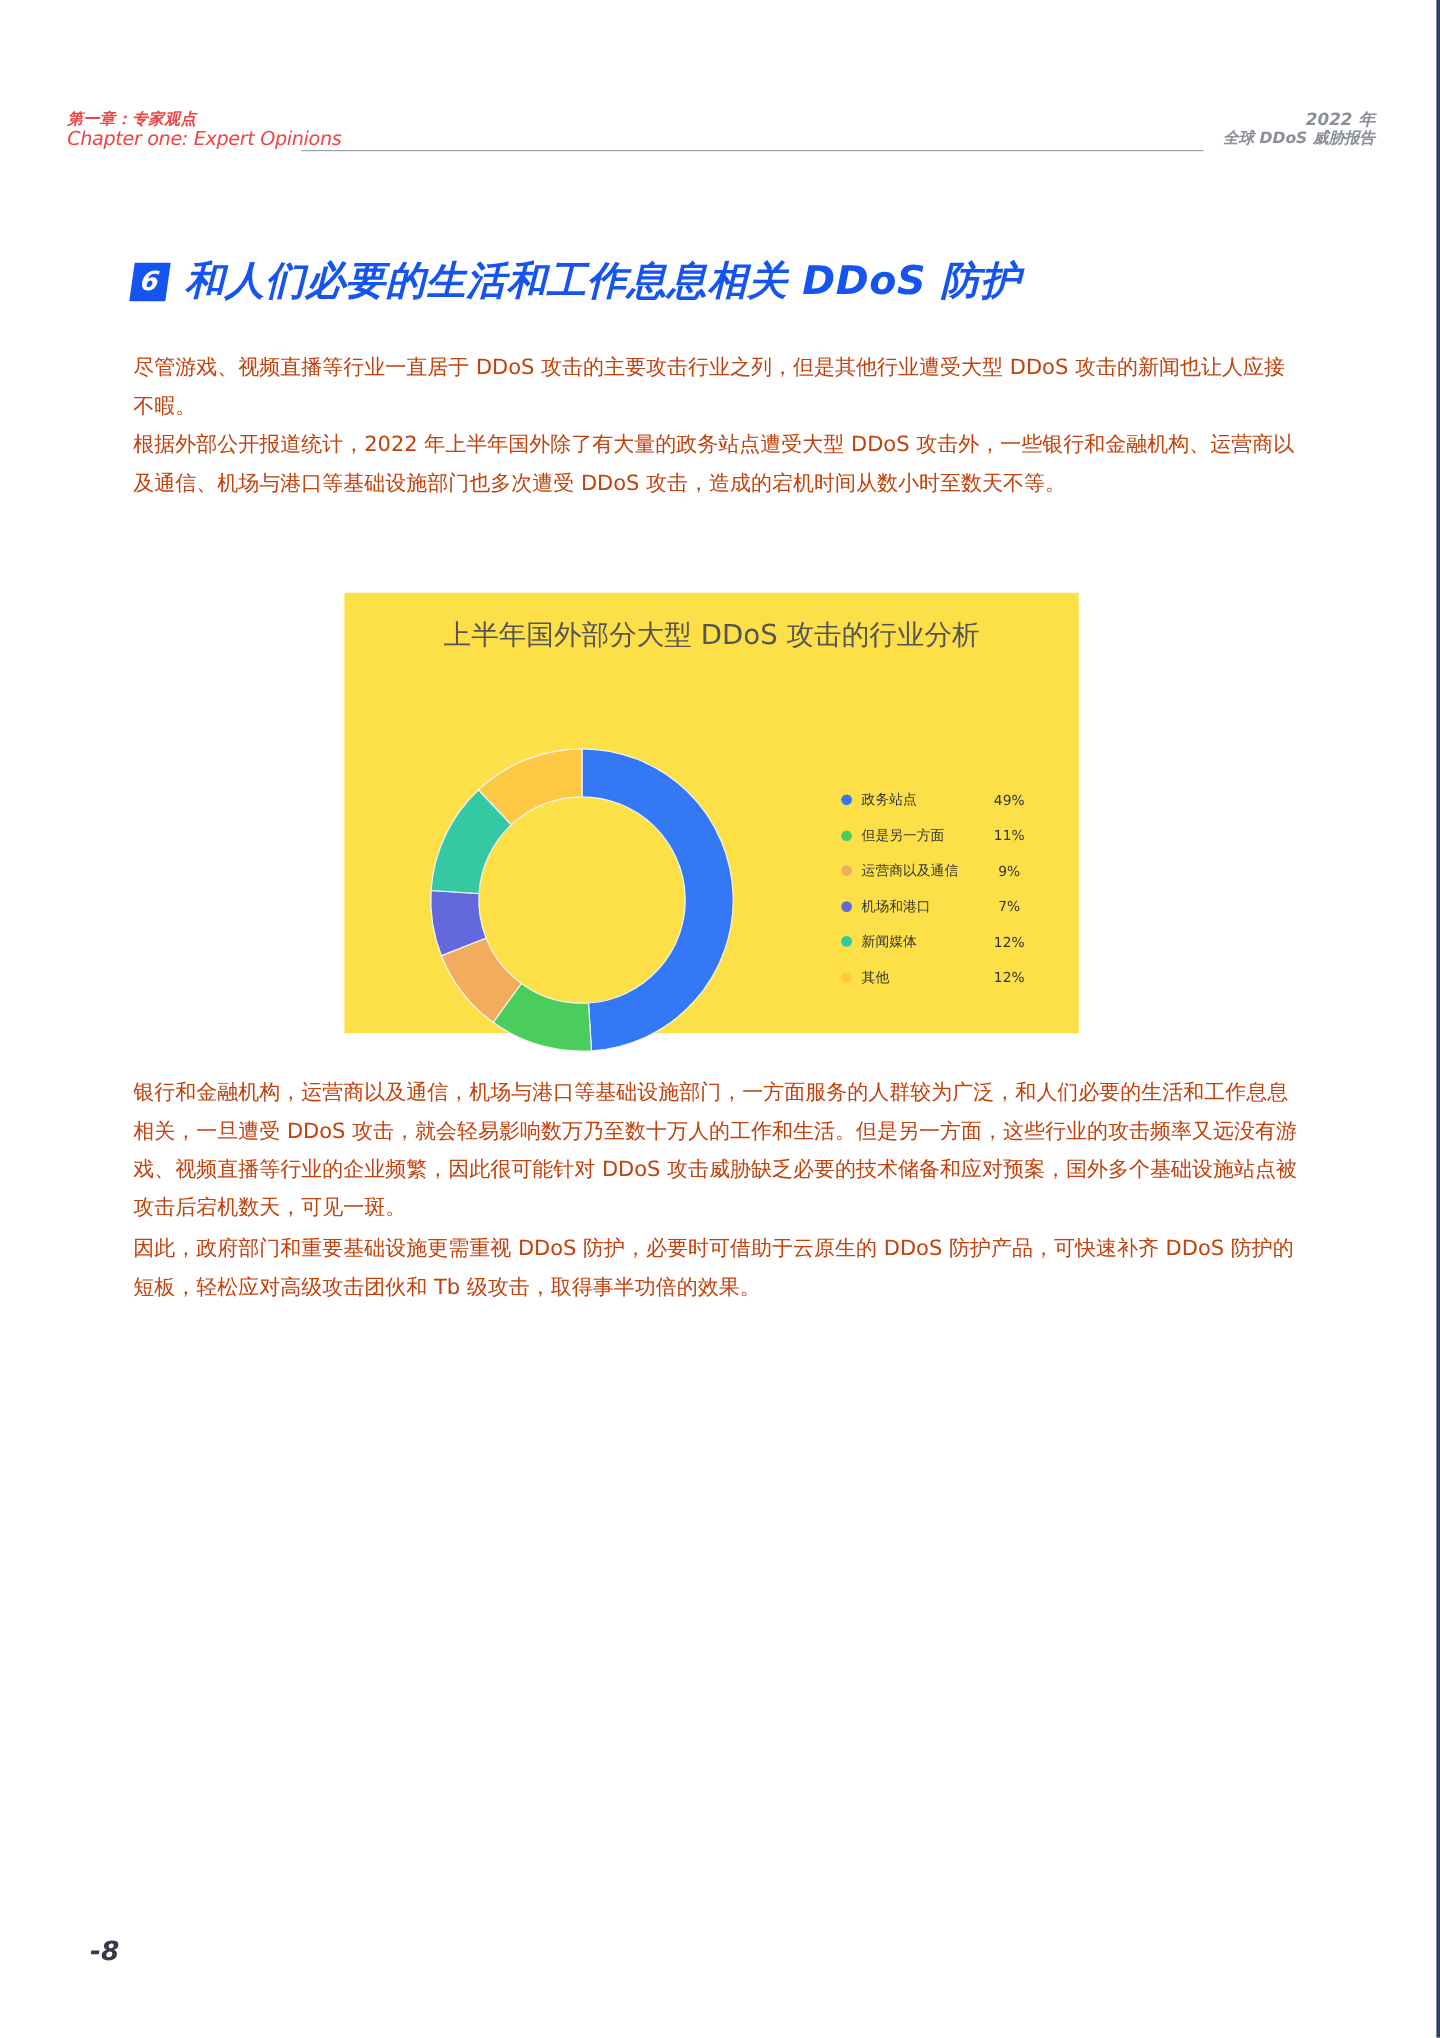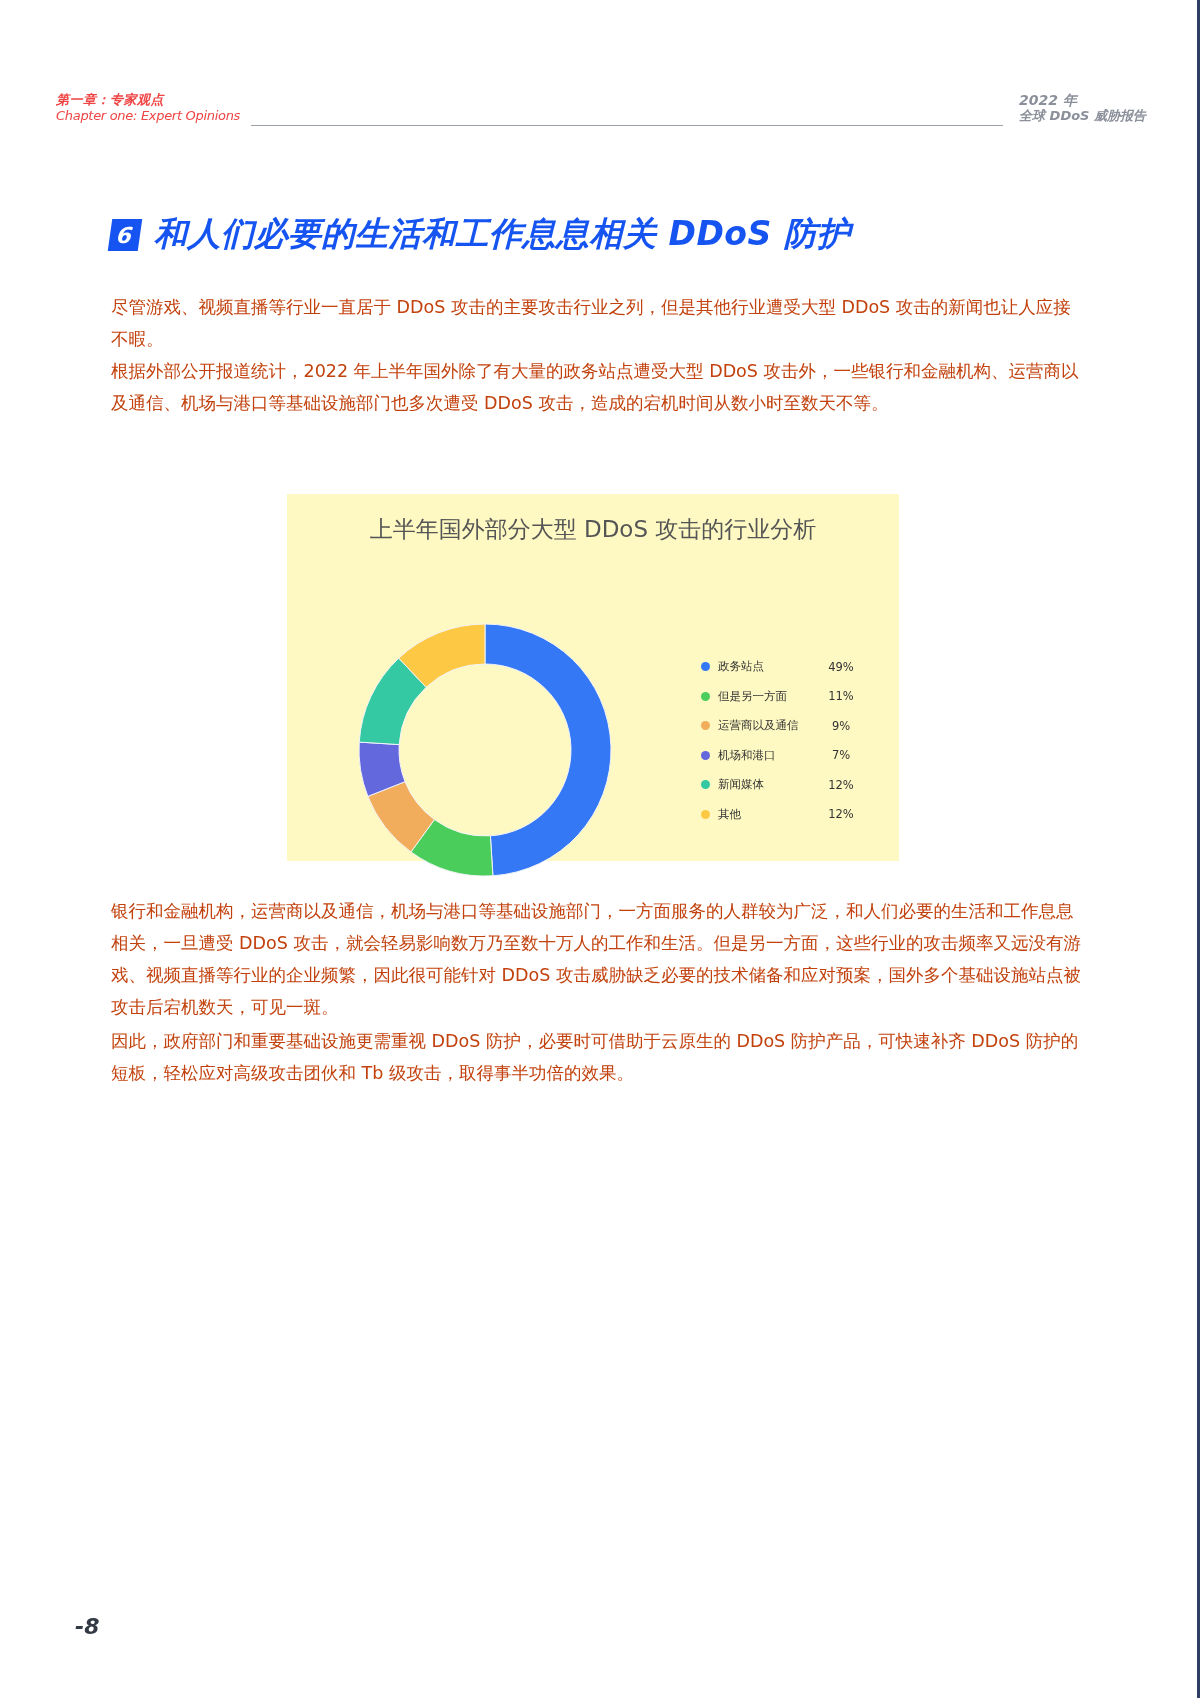--- a/index.html
+++ b/index.html
@@ -6,37 +6,37 @@
   body {
     width:1200px; height:1698px; position:relative; overflow:hidden;
     background:#ffffff;
     font-family:"DejaVu Sans","Liberation Sans",sans-serif;
   }
   .right-rule {
     position:absolute; right:0; top:0; width:3px; height:1698px; background:#2f3f63;
   }
   .hdr-left { position:absolute; left:56px; top:92px; color:#ef4444; font-style:italic; }
   .hdr-left .cn { font-size:13px; font-weight:bold; line-height:16px; letter-spacing:0.5px; }
-  .hdr-left .en { font-size:13px; line-height:15px; letter-spacing:-0.3px; }
+  .hdr-left .en { font-size:16px; line-height:15px; letter-spacing:-0.3px; }
   .hdr-line { position:absolute; left:251px; top:125px; width:752px; height:1px; background:#9aa0a8; }
-  .hdr-right { position:absolute; right:54px; top:92px; color:#8a8f99; font-style:italic; }
+  .hdr-right { position:absolute; right:54px; top:92px; text-align:right; color:#8a8f99; font-style:italic; }
   .hdr-right .yr { font-size:14px; line-height:16px; font-weight:bold; }
   .hdr-right .ttl { font-size:13px; line-height:16px; font-weight:bold; }
 
   .section-title { position:absolute; left:110px; top:212px; display:flex; align-items:center; }
   .badge {
     width:30px; height:32px; background:#1554f0; color:#fff; font-weight:bold; font-style:italic;
     font-size:22px; display:flex; align-items:center; justify-content:center;
     transform:skewX(-8deg); margin-right:14px;
   }
   .title-text { color:#1554f0; font-size:33px; font-weight:bold; font-style:italic; letter-spacing:0.5px; }
 
   .para { position:absolute; left:111px; width:975px; color:#c2410c; font-size:17.5px; line-height:32px; }
 
-  .chart-box { position:absolute; left:287px; top:494px; width:612px; height:367px; background:#fef9c3; }
+  .chart-box { position:absolute; left:287px; top:494px; width:612px; height:367px; background:#fde047; }
   .chart-title { position:absolute; left:0; width:612px; top:20px; text-align:center; color:#555; font-size:23px; }
   .donut { position:absolute; left:70px; top:128px; width:256px; height:256px; }
   .legend { position:absolute; left:414px; top:158px; width:160px; }
   .legend-row { height:29px; margin-bottom:0; display:flex; align-items:center; font-size:11.5px; color:#333; height:29.5px; }
   .legend-row .dot { width:9px; height:9px; border-radius:50%; margin-right:8px; flex:none; }
   .legend-row .lbl { flex:1; }
   .legend-row .pct { width:40px; text-align:center; }
 
   .page-num { position:absolute; left:75px; top:1614px; font-size:22px; font-weight:bold; font-style:italic; color:#333a45; }
 </style>

